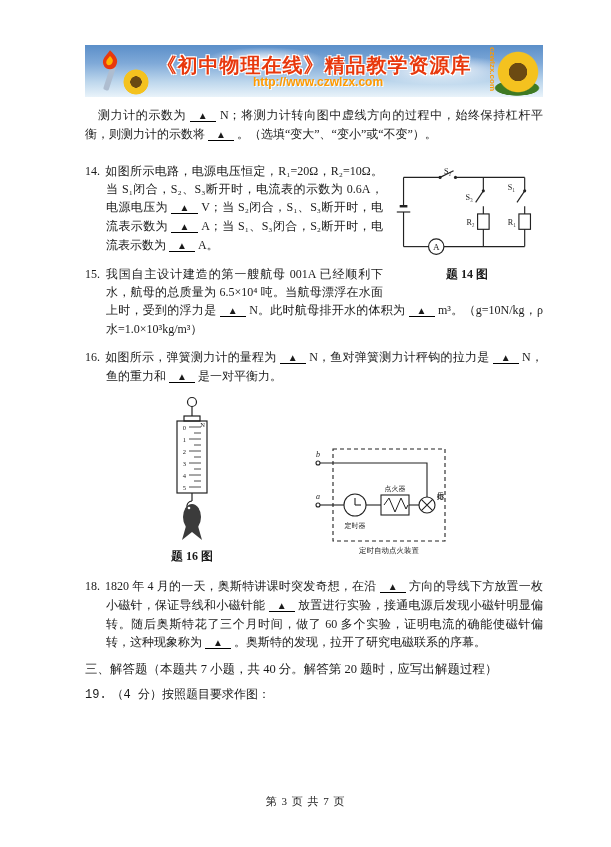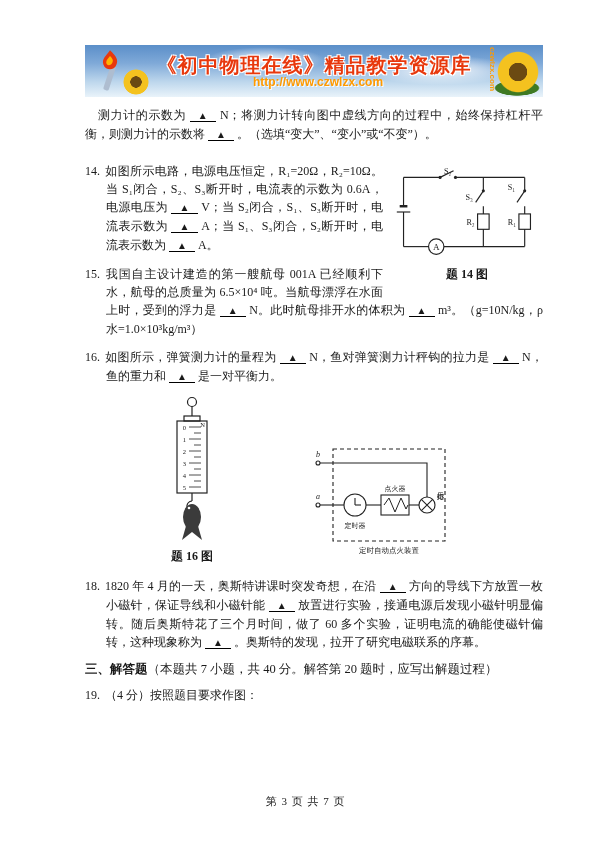--- a/index.html
+++ b/index.html
@@ -42,22 +42,22 @@
   .q14wrap::after { content:""; display:block; clear:both; }
 
   
   .fig14 { float:right; width:152px; margin:2px 0 2px 8px; text-align:center; }
   .figcap { font-size:12px; font-weight:bold; margin-top:2px; text-indent:0; }
   .figrow { display:flex; align-items:flex-end; gap:78px; padding-left:68px; margin:8px 0 12px; }
   .figbox { text-align:center; }
 
   
   .sec { margin-top:8px; font-size:12.5px; }
-  .sec-h { font-weight:bold;margin-top:48px; }
-  .q19 { margin-top:8px; }
+  .sec-h { font-weight:normal;margin-top:48px; }
+  .q19 { margin-top:8px;font-family:Liberation Mono, monospace; }
   .footer { position:absolute; bottom:38px; left:0; right:0; text-align:center;
             font-size:11px; letter-spacing:1px; }
   svg text { font-family:"Liberation Serif","DejaVu Serif",serif; }
 </style>
 </head>
 <body>
 
 <div class="page">
   <div class="content">
 

